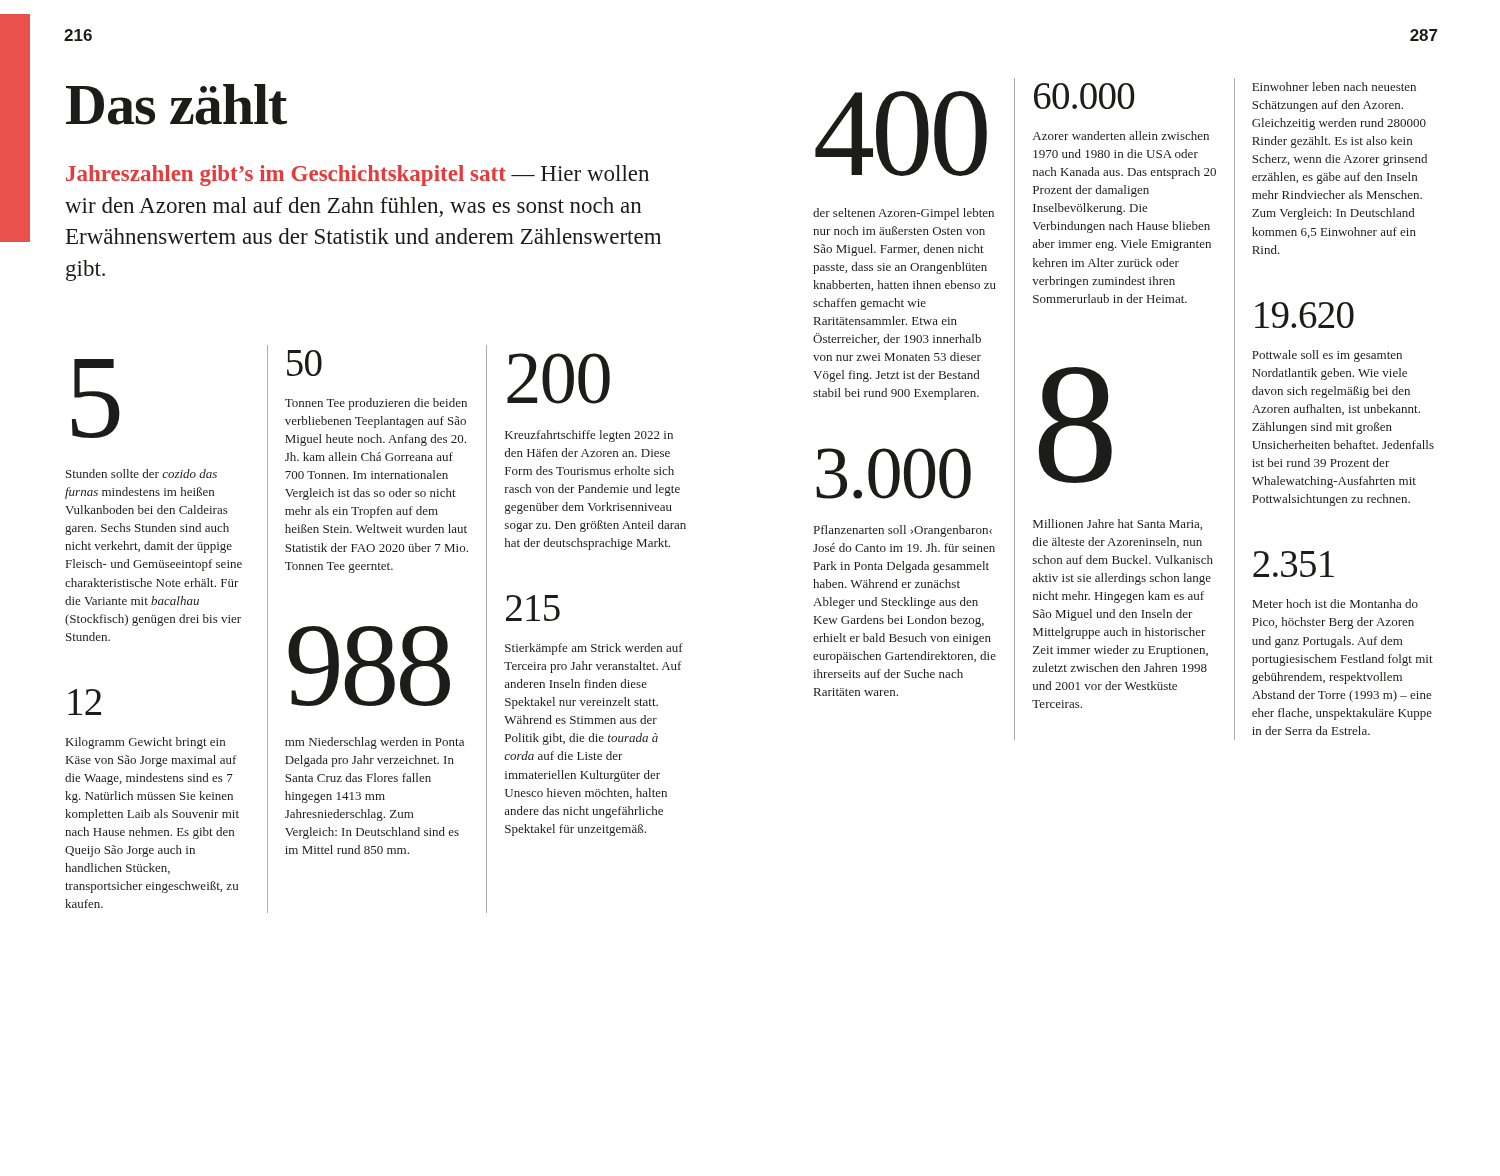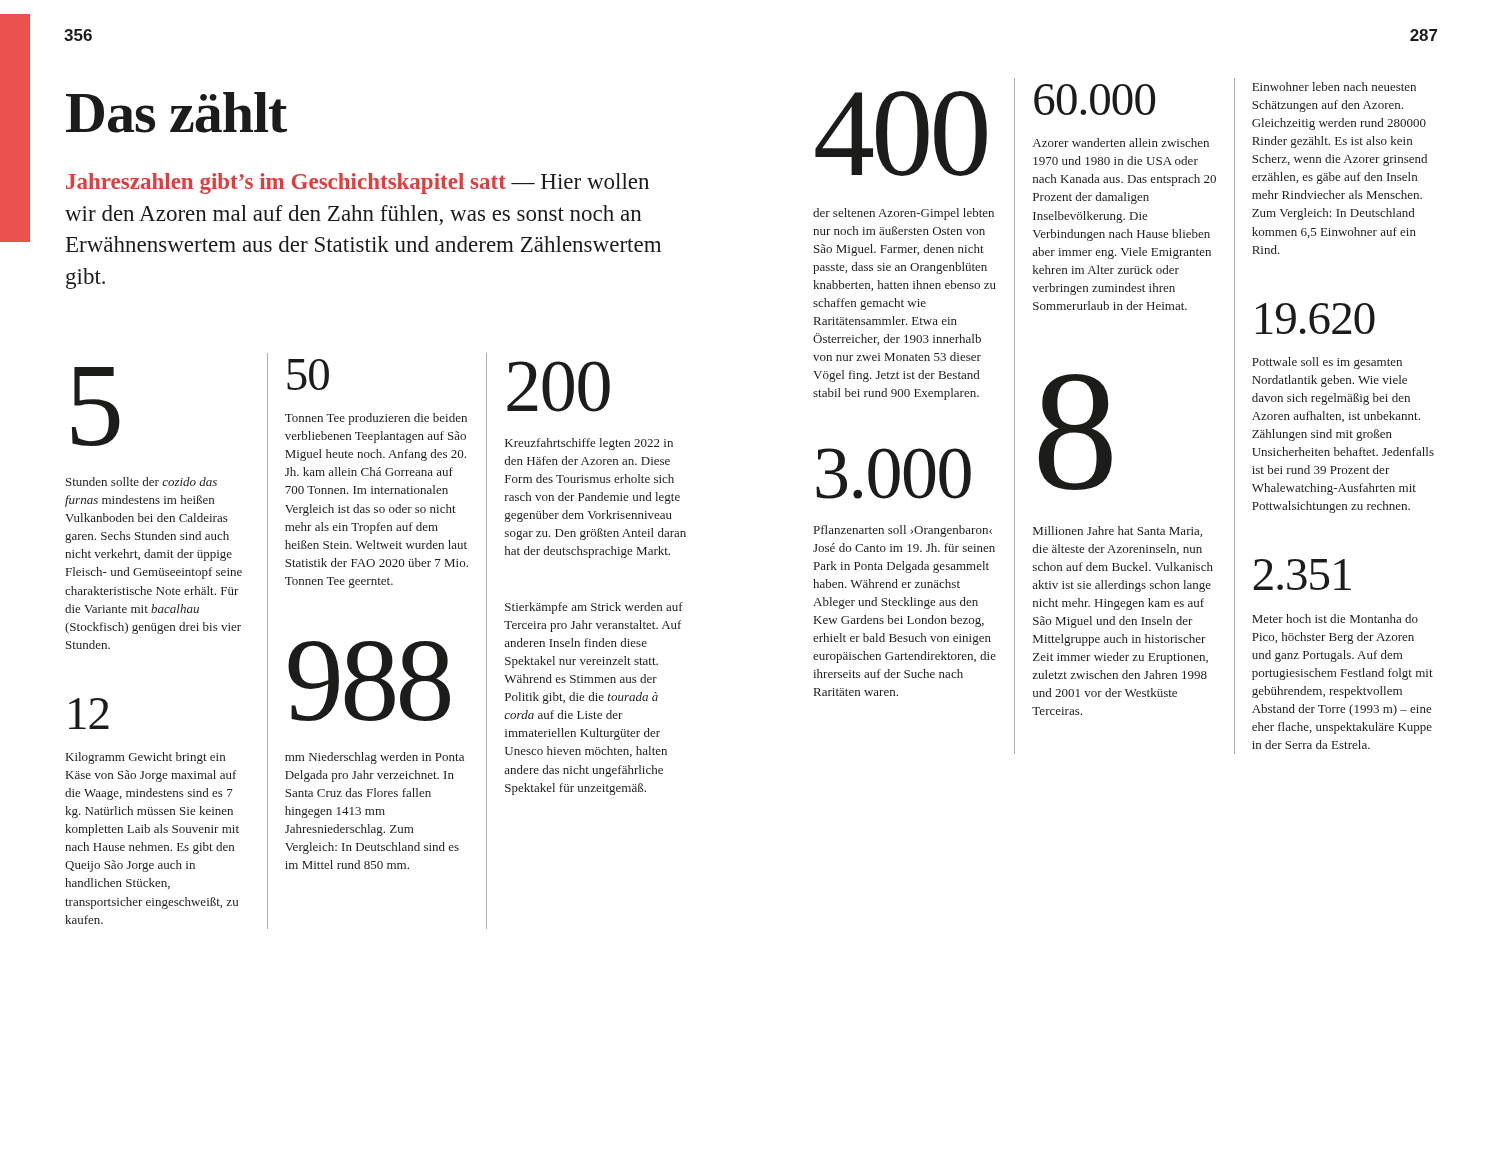--- a/index.html
+++ b/index.html
@@ -11,55 +11,55 @@
   }
   .red-bar { position:absolute; left:0; top:14px; width:30px; height:228px; background:var(--bar-red, #e9504e); }
   .pagenum {
     position:absolute; top:26px;
     font-family:"Liberation Sans", sans-serif; font-weight:bold; font-size:17px;
   }
   .pagenum.pn-left { left:64px; }
   .pagenum.pn-right { right:62px; text-align:right; }
 
   .page { position:absolute; }
-  .page-left  { left:65px;  top:84px; width:625px; }
+  .page-left  { left:65px;  top:76px; width:625px; }
   .page-right { left:813px; top:78px; width:624px; }
 
   .title { font-size:58px; font-weight:bold; letter-spacing:-1px; line-height:1; }
   .intro { margin-top:24px; width:615px; font-size:23px; line-height:1.38; }
   .intro .lead { color:var(--accent-red, #e63b3c); font-weight:bold; }
 
   .cols { display:flex; align-items:stretch; }
   .page-left .cols { margin-top:60px; }
   .col { flex:1 1 0; padding:0 17px; min-width:0; }
   .col:first-child { padding-left:0; }
   .col:last-child  { padding-right:1px; }
   .col + .col { border-left:1px solid var(--divider, #adadad); }
 
   .stat + .stat { margin-top:38px; }
   .num {
     font-weight:normal; line-height:0.9; letter-spacing:-0.02em;
     margin-bottom:14px; white-space:nowrap;
   }
-  .n-md    { font-size:47px; }
+  .n-md    { font-size:39px; }
   .n-lg    { font-size:74px; }
   .n-xl    { font-size:118px; letter-spacing:-0.03em; }
   .n-xxl   { font-size:124px; letter-spacing:-0.03em; }
   .n-giant { font-size:172px; letter-spacing:-0.03em; }
   .body { font-size:13px; line-height:1.39; hyphens:auto; }
   .it { font-style:italic; }
 </style>
 </head>
 <body>
 
 <div class="spread">
 
   <div class="red-bar"></div>
 
-  <div class="pagenum pn-left">356</div>
+  <div class="pagenum pn-left">216</div>
   <div class="pagenum pn-right">287</div>
 
   <div class="page page-left">
     <h1 class="title">Das zählt</h1>
 
     <p class="intro"><span class="lead">Jahreszahlen gibt’s im Geschichtskapitel satt</span><span> — Hier wollen wir den Azoren mal auf den Zahn fühlen, was es sonst noch an Erwähnenswertem aus der Statistik und anderem Zählenswertem gibt.</span></p>
 
     <div class="cols">
 
       <div class="col">
@@ -83,20 +83,21 @@
           <p class="body"><span>mm Niederschlag werden in Ponta Delgada pro Jahr verzeichnet. In Santa Cruz das Flores fallen hingegen 1413 mm Jahresniederschlag. Zum Vergleich: In Deutschland sind es im Mittel rund 850 mm.</span></p>
         </div>
       </div>
 
       <div class="col">
         <div class="stat">
           <div class="num n-lg">200</div>
           <p class="body"><span>Kreuzfahrtschiffe legten 2022 in den Häfen der Azoren an. Diese Form des Tourismus erholte sich rasch von der Pandemie und legte gegenüber dem Vorkrisenniveau sogar zu. Den größten Anteil daran hat der deutschsprachige Markt.</span></p>
         </div>
         <div class="stat">
+          <div class="num n-md">215</div>
           <p class="body"><span>Stierkämpfe am Strick werden auf Terceira pro Jahr veranstaltet. Auf anderen Inseln finden diese Spektakel nur vereinzelt statt. Während es Stimmen aus der Politik gibt, die die </span><span class="it">tourada à corda</span><span> auf die Liste der immateriellen Kulturgüter der Unesco hieven möchten, halten andere das nicht ungefährliche Spektakel für unzeitgemäß.</span></p>
         </div>
       </div>
 
     </div>
   </div>
 
   <div class="page page-right">
     <div class="cols">
 

